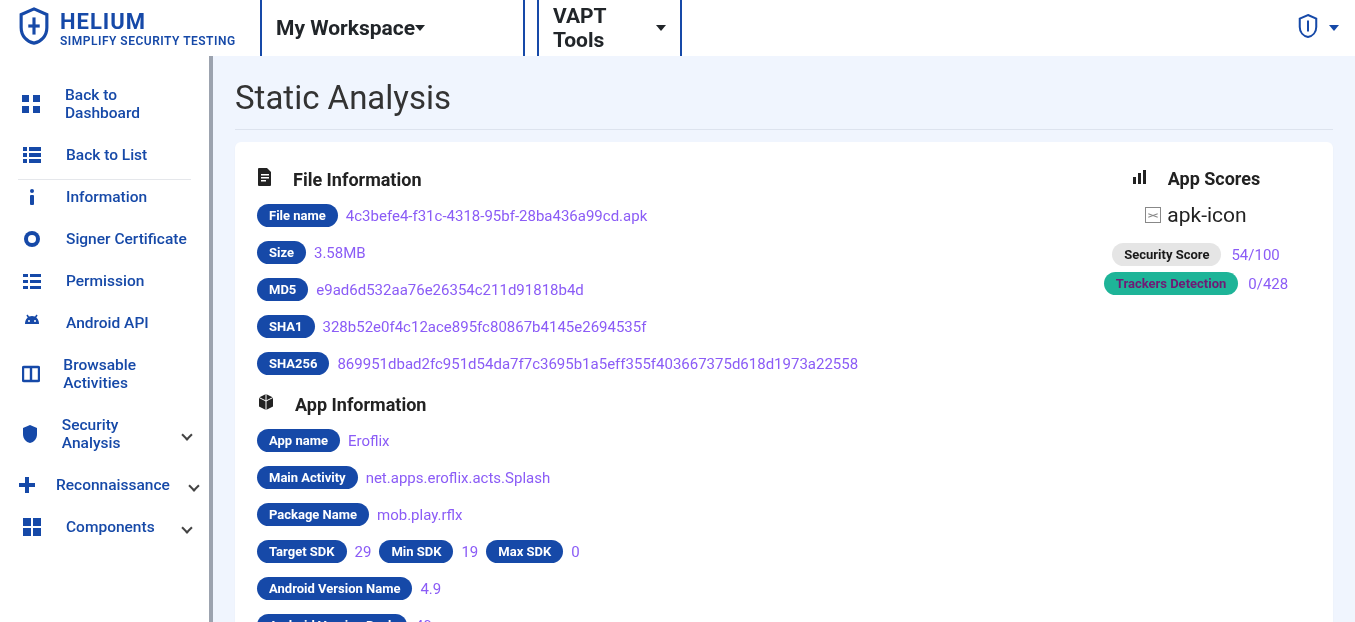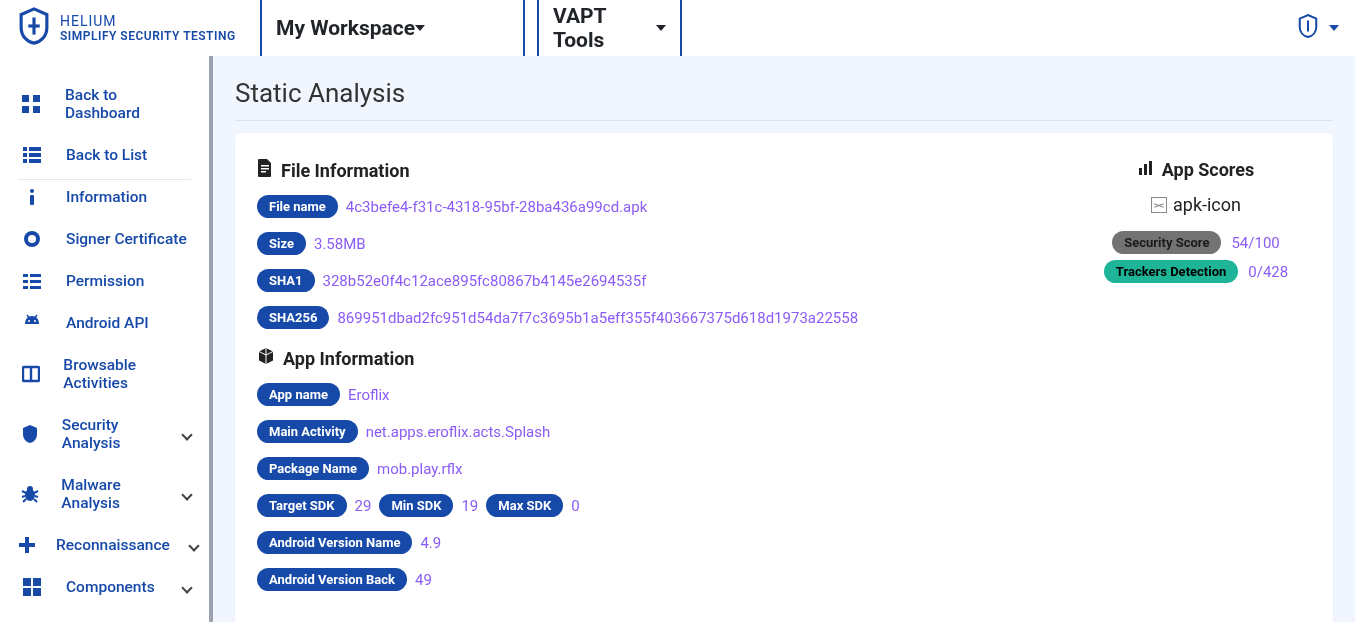--- a/index.html
+++ b/index.html
@@ -1,50 +1,50 @@
 <!DOCTYPE html>
 <html><head>
   <meta charset="utf-8">
   <style>
     * { box-sizing: border-box; margin: 0; padding: 0; }
     body { font-family: -apple-system, BlinkMacSystemFont, "Segoe UI", Roboto, sans-serif; background: #fff; width: 1355px; height: 622px; overflow: hidden; }
     
     .topbar { display: flex; align-items: center; padding: 8px 16px; height: 56px; }
     .logo { display: flex; align-items: center; gap: 8px; width: 244px; }
     .logo-text { display: flex; flex-direction: column; color: #1649a8; }
-    .logo-main { font-size: 14px; font-weight: 400; letter-spacing: 1px; }
+    .logo-main { font-size: 22px; font-weight: 700; letter-spacing: 1px; }
     .logo-sub { font-size: 12px; font-weight: 600; letter-spacing: 0.5px; }
     .topbar-selects { display: flex; gap: 12px; }
     .select { border: 2px solid #1649a8; border-radius: 6px; padding: 8px 14px; display: flex; align-items: center; cursor: pointer; color: #212529; font-size: 21px; font-weight: 700; }
     .select.primary { width: 265px; }
     .select.secondary { width: 145px; }
     .topbar-right { margin-left: auto; display: flex; align-items: center; gap: 10px; color: #1649a8; cursor: pointer; }
     
     .layout { display: flex; height: calc(622px - 56px); }
     .sidebar { width: 209px; padding: 18px 0; overflow-y: auto; }
     .sidebar-item { display: flex; align-items: center; padding: 12px 18px; gap: 20px; color: #1649a8; cursor: pointer; font-size: 15.5px; font-weight: 500; }
     .sidebar-item .icon-slot { width: 28px; display: flex; justify-content: center; align-items: center; color: #1649a8; }
     .sidebar-item.divider-after { position: relative; }
     .sidebar-item.divider-after::after { content: ""; position: absolute; bottom: -4px; left: 18px; right: 18px; height: 1px; background: #e5e7eb; }
     .sidebar-item .chev { margin-left: auto; }
     
     .content-wrap { flex: 1; border-left: 4px solid #9ca3af; background: #f0f5fe; padding: 22px; overflow-y: auto; }
-    .page-title { font-size: 26px; font-weight: 400; color: #333; margin-bottom: 12px; }
+    .page-title { font-size: 33px; font-weight: 400; color: #333; margin-bottom: 12px; }
     hr.sep { border: none; border-top: 1px solid #dde3ee; margin-bottom: 12px; }
     .card { background: #fff; border-radius: 6px; padding: 20px 22px 22px 22px; box-shadow: 0 1px 2px rgba(0,0,0,0.04); margin-bottom: 14px; }
     .card-cols { display: flex; gap: 28px; }
     .card-left { flex: 1; }
     .card-right { width: 230px; text-align: center; }
-    .section-h { display: flex; align-items: center; gap: 8px; font-size: 18px; font-weight: 700; color: #222; margin: 6px 0 10px 0; }
+    .section-h { display: flex; align-items: center; gap: 20px; font-size: 18px; font-weight: 700; color: #222; margin: 6px 0 10px 0; }
     .row { display: flex; align-items: center; flex-wrap: wrap; gap: 8px; margin: 14px 0; font-size: 15px; color: #333; }
     .pill { background: #1649a8; color: #fff; border-radius: 14px; padding: 4px 12px; font-size: 13px; font-weight: 700; white-space: nowrap; }
-    .pill.yellow { background: #737373; color: #1a1a1a; }
-    .pill.teal { background: #1eb498; color: #000000; }
+    .pill.yellow { background: #e5e5e5; color: #1a1a1a; }
+    .pill.teal { background: #1eb498; color: #701a75; }
     .val { color: #8b5cf6; font-size: 15px; }
-    .apk-img { display: inline-flex; align-items: center; gap: 6px; font-size: 18px; color: #222; margin: 4px 0 10px 0; }
+    .apk-img { display: inline-flex; align-items: center; gap: 6px; font-size: 21px; color: #222; margin: 4px 0 10px 0; }
     .broken-img { width: 16px; height: 16px; border: 1px solid #888; display: inline-block; position: relative; }
     .broken-img::before, .broken-img::after { content:""; position:absolute; left:2px; right:2px; top:50%; height:1px; background:#888; }
     .broken-img::before { transform: rotate(20deg); }
     .broken-img::after { transform: rotate(-20deg); }
     .score-row { display: flex; align-items: center; justify-content: center; gap: 10px; margin: 6px 0; font-size: 15px; }
     .card-right .section-h { justify-content: center; }
     
     .caret-down { display:inline-block; width:0; height:0; border-left:5px solid transparent; border-right:5px solid transparent; border-top:6px solid currentColor; }
     .chev-down { display:inline-block; width:8px; height:8px; border-right:2px solid #444; border-bottom:2px solid #444; transform: rotate(45deg); margin-top:-3px; }
   </style>
@@ -169,36 +169,20 @@
       <span class="icon-slot">
           <svg width="18" height="20" viewBox="0 0 18 20" fill="#1649a8">
             <path d="M9 1 L16 4 V10 C16 15 13 18 9 19 C5 18 2 15 2 10 V4 Z"></path>
           </svg>
         </span>
       <span>Security Analysis</span>
       <span class="chev"><span class="chev-down"></span></span>
     </div>
     <div class="sidebar-item">
       <span class="icon-slot">
-          <svg width="20" height="18" viewBox="0 0 20 18" fill="#1649a8">
-            <ellipse cx="10" cy="10" rx="5" ry="6"></ellipse>
-            <circle cx="10" cy="4" r="3"></circle>
-            <line x1="2" y1="6" x2="6" y2="8" stroke="#1649a8" stroke-width="2"></line>
-            <line x1="18" y1="6" x2="14" y2="8" stroke="#1649a8" stroke-width="2"></line>
-            <line x1="2" y1="12" x2="5" y2="11" stroke="#1649a8" stroke-width="2"></line>
-            <line x1="18" y1="12" x2="15" y2="11" stroke="#1649a8" stroke-width="2"></line>
-            <line x1="3" y1="17" x2="6" y2="14" stroke="#1649a8" stroke-width="2"></line>
-            <line x1="17" y1="17" x2="14" y2="14" stroke="#1649a8" stroke-width="2"></line>
-          </svg>
-        </span>
-      <span>Malware Analysis</span>
-      <span class="chev"><span class="chev-down"></span></span>
-    </div>
-    <div class="sidebar-item">
-      <span class="icon-slot">
           <svg width="18" height="18" viewBox="0 0 18 18" fill="#1649a8">
             <rect x="7" y="1" width="4" height="16"></rect>
             <rect x="1" y="7" width="16" height="4"></rect>
           </svg>
         </span>
       <span>Reconnaissance</span>
       <span class="chev"><span class="chev-down"></span></span>
     </div>
     <div class="sidebar-item">
       <span class="icon-slot">
@@ -232,20 +216,24 @@
           </div>
           <div class="row">
               <span class="pill">File name</span>
               <span class="val">4c3befe4-f31c-4318-95bf-28ba436a99cd.apk</span>
             </div>
           <div class="row">
               <span class="pill">Size</span>
               <span class="val">3.58MB</span>
             </div>
           <div class="row">
+              <span class="pill">MD5</span>
+              <span class="val">e9ad6d532aa76e26354c211d91818b4d</span>
+            </div>
+          <div class="row">
               <span class="pill">SHA1</span>
               <span class="val">328b52e0f4c12ace895fc80867b4145e2694535f</span>
             </div>
           <div class="row">
               <span class="pill">SHA256</span>
               <span class="val">869951dbad2fc951d54da7f7c3695b1a5eff355f403667375d618d1973a22558</span>
             </div>
 
           <div class="section-h" style="margin-top:18px;">
             <span><svg width="18" height="18" viewBox="0 0 18 18" fill="#222">

